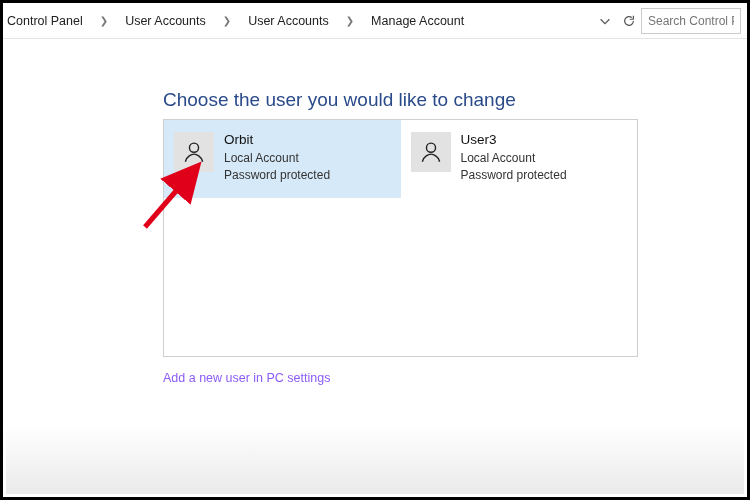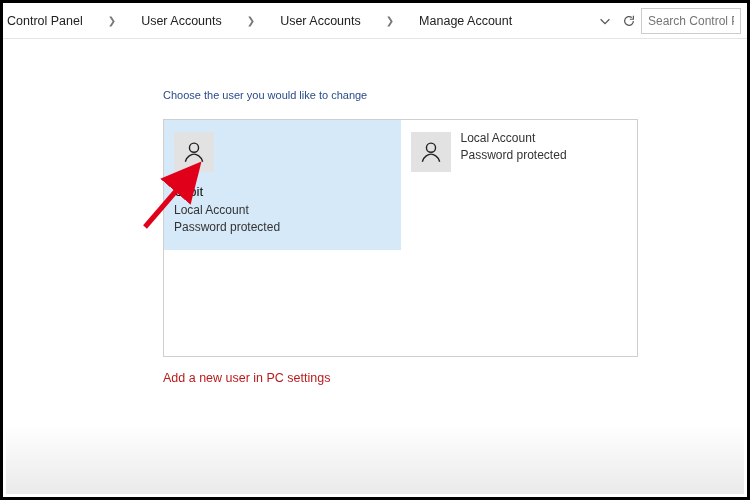--- a/index.html
+++ b/index.html
@@ -10,58 +10,58 @@
       border: 3px solid #000;
       position: relative;
       overflow: hidden;
     }
     .chrome-bar {
       display: flex; align-items: center;
       height: 36px; padding: 0 6px 0 4px;
       border-bottom: 1px solid #e5e5e5;
       font-size: 12.5px; color: #333;
     }
-    .crumbs { display: flex; align-items: center; gap: 23px; flex: 0 0 auto; }
+    .crumbs { display: flex; align-items: center; gap: 15px; flex: 0 0 auto; }
     .crumb { color: #222; cursor: default; white-space: nowrap; }
     .chev { color: #777; font-size: 10px; padding: 0 2px; }
     .spacer { flex: 1; }
     .nav-btn { width: 24px; height: 24px; display: flex; align-items: center; justify-content: center; color: #555; cursor: pointer; }
     .nav-btn svg { width: 14px; height: 14px; stroke: #555; fill: none; stroke-width: 1.4; }
     .search {
       width: 100px; height: 26px; border: 1px solid #ccc;
       font-size: 12px; padding: 0 6px; color: #888;
       background: #fff;
     }
     .content {
       padding: 50px 0 0 160px;
     }
     .heading {
-      color: #2a4a8a; font-size: 11px; margin-bottom: 18px;
+      color: #2a4a8a; font-size: 19px; margin-bottom: 8px;
       font-weight: 400;
     }
     .accounts-box {
       width: 475px; height: 238px; border: 1px solid #cfcfcf;
       display: flex; align-items: flex-start; padding: 0;
     }
     .account {
       display: flex; align-items: flex-start;
       padding: 10px 12px 14px 10px; gap: 10px;
       cursor: pointer; width: 50%;
     }
-    .account.selected { background: #d6e9f8; flex-direction: column; }
+    .account.selected { background: #d6e9f8; }
     .avatar {
       width: 40px; height: 40px; background: #e2e2e2;
       display: flex; align-items: center; justify-content: center;
       margin-top: 2px;
     }
     .avatar svg { width: 26px; height: 26px; stroke: #222; fill: none; stroke-width: 1.3; }
     .acct-text { font-size: 12px; color: #333; line-height: 1.45; }
     .acct-name { font-size: 13.5px; color: #111; }
     .add-link {
-      margin-top: 14px; font-size: 12.5px; color: #b91c1c; cursor: pointer;
+      margin-top: 14px; font-size: 12.5px; color: #8b5cf6; cursor: pointer;
     }
     .arrow {
       position: absolute; left: 130px; top: 146px;
       pointer-events: none;
     }
     .fade {
       position: absolute; left: 3px; right: 3px; bottom: 3px; height: 70px;
       background: linear-gradient(to bottom, rgba(255,255,255,0), #eaeaea);
       pointer-events: none;
     }
@@ -113,20 +113,21 @@
     </div>
 
     <div class="account">
       <div class="avatar">
         <svg viewBox="0 0 24 24">
             <circle cx="12" cy="8" r="4.2"></circle>
             <path d="M4 21c1-5 6-7 8-7s7 2 8 7"></path>
           </svg>
       </div>
       <div class="acct-text">
+        <div class="acct-name">User3</div>
         <div>Local Account</div>
         <div>Password protected</div>
         <div></div>
       </div>
     </div>
 
   </div>
 
   <div class="add-link">Add a new user in PC settings</div>
 </div>

